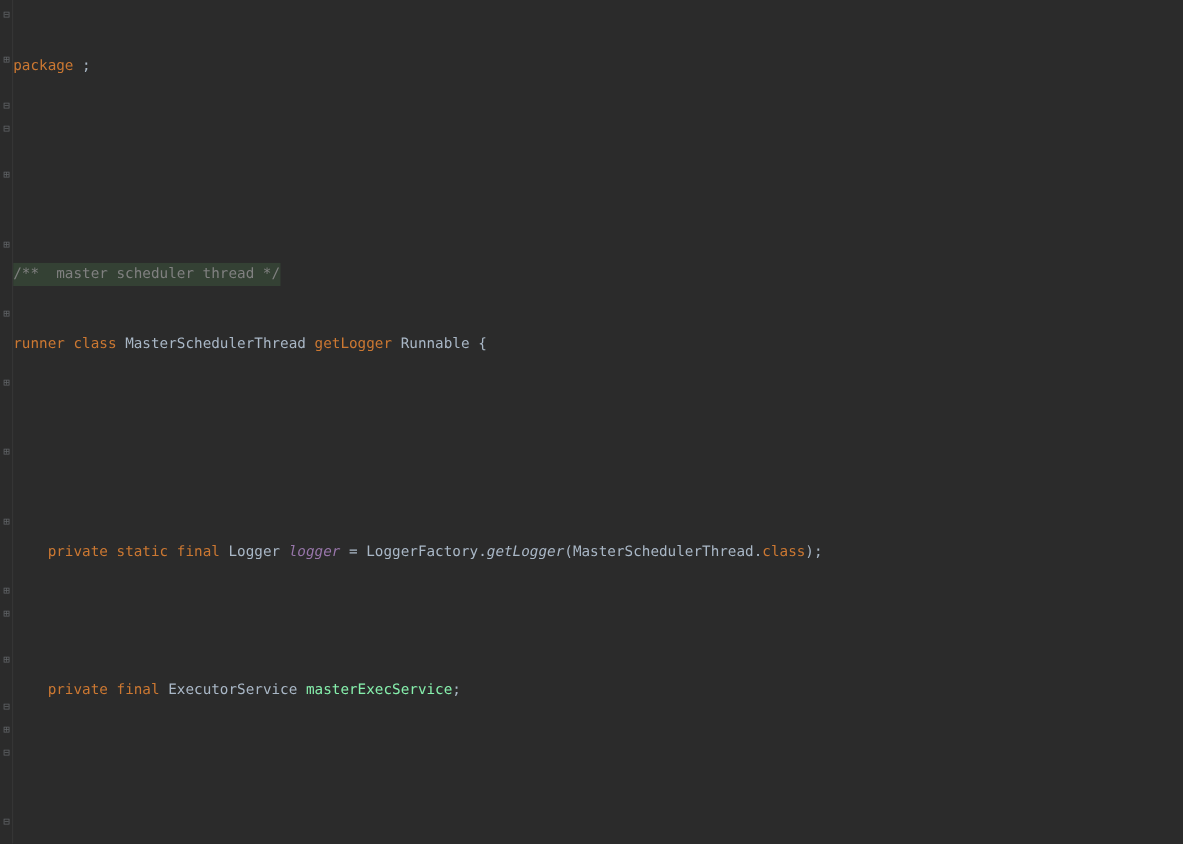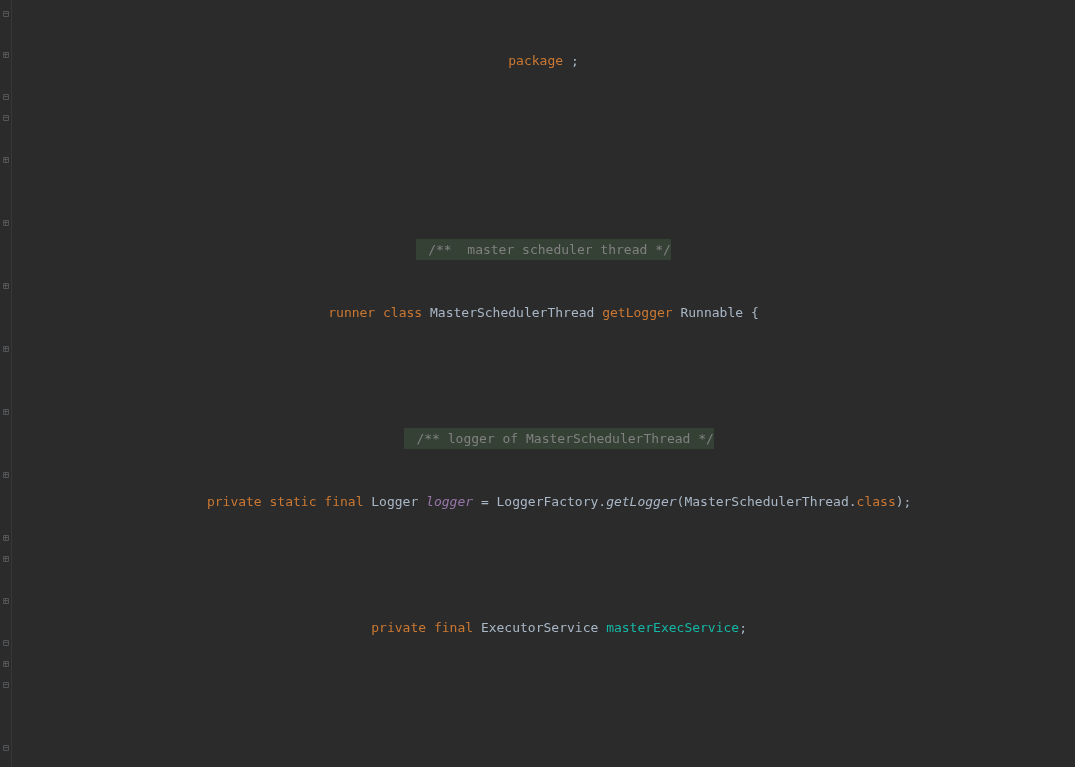--- a/index.html
+++ b/index.html
@@ -34,23 +34,23 @@
   line-height: 8px;
   cursor: pointer;
 }
 .code-area {
   flex: 1;
   padding-top: 8px;
   line-height: 21px;
   white-space: pre;
   position: relative;
 }
-.line { height: 21px; display: flex; align-items: center; position: relative; justify-content: center; }
+.line { height: 21px; display: flex; align-items: center; position: relative; }
 .kw { color: #cc7832; }
-.comment-hl { color: #808080; background: #344134; padding-left: 12px; }
+.comment-hl { color: #808080; background: #344134; }
 .it { font-style: italic; }
 .fold-box {
   background: #3a3a3a;
   border: 1px solid #555;
   border-radius: 2px;
   padding: 0 3px;
   color: #808080;
   font-size: 12px;
 }
 </style>
@@ -77,24 +77,24 @@
     <span class="fold-mark" style="top:681px">⊟</span>
     <span class="fold-mark" style="top:744px">⊟</span>
   </div>
   <div class="code-area">
     <div class="line"><span class="kw">package </span><span>;</span></div>
     <div class="line"></div>
     <div class="line"></div>
     <div class="line"><span class="comment-hl">/**  master scheduler thread */</span></div>
     <div class="line"><span class="kw">runner </span><span class="kw">class </span><span>MasterSchedulerThread </span><span class="kw">getLogger </span><span>Runnable </span><span>{</span></div>
     <div class="line"></div>
-    <div class="line"><span>    </span><span class="comment-hl">/** logger of MasterSchedulerThread */</span></div>
+    <div class="line"><span>    </span></div>
     <div class="line"><span>    </span><span class="kw">private </span><span class="kw">static </span><span class="kw">final </span><span>Logger </span><span class="it" style="color:#9876aa">logger</span><span> = </span><span>LoggerFactory</span><span>.</span><span class="it" style="color:#a9b7c6">getLogger</span><span>(</span><span>MasterSchedulerThread</span><span>.</span><span class="kw">class</span><span>)</span><span>;</span></div>
     <div class="line"></div>
-    <div class="line"><span>    </span><span class="kw">private </span><span class="kw">final </span><span>ExecutorService </span><span style="color:#14b8a6">masterExecService</span><span>;</span></div>
+    <div class="line"><span>    </span><span class="kw">private </span><span class="kw">final </span><span>ExecutorService </span><span style="color:#86efac">masterExecService</span><span>;</span></div>
     
     
     
     
     
     
     
     
     
     

